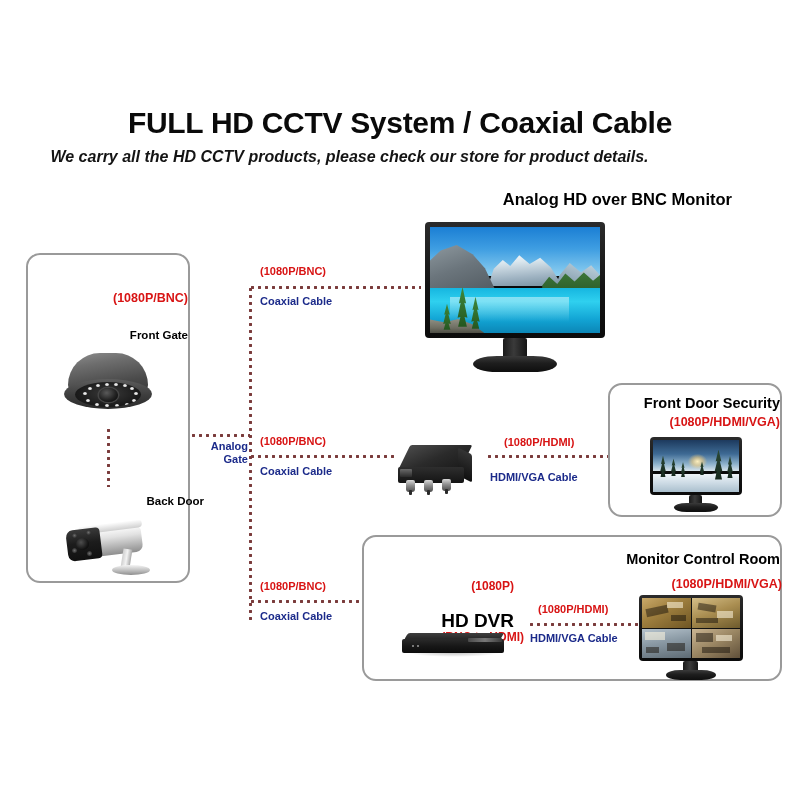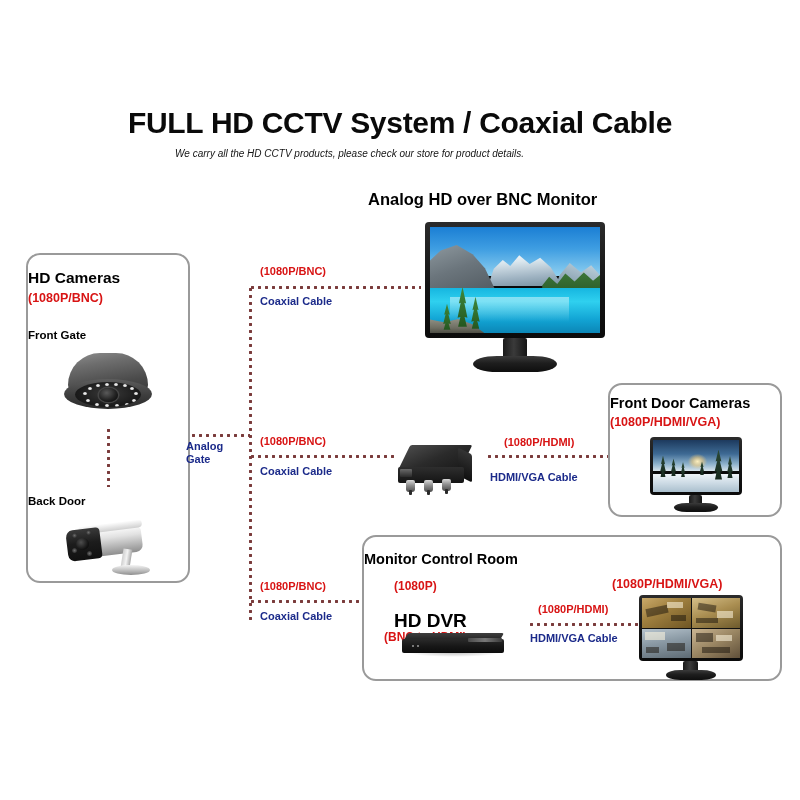--- a/index.html
+++ b/index.html
@@ -12,34 +12,34 @@
 
   .abs{position:absolute;}
 
   
   #main-title{
     left:0;top:106px;width:800px;text-align:center;
     font-size:30px;font-weight:bold;color:#0a0a0a;letter-spacing:-0.3px;
   }
   #subtitle{
     left:0;top:148px;width:699px;text-align:center;
-    font-size:10px;font-style:italic;font-weight:normal;color:#141414;
+    font-size:16px;font-style:italic;font-weight:bold;color:#141414;
   }
 
   
   .panel{
     border:2px solid #9a9a9a;border-radius:14px;background:#fff;
     box-sizing:border-box;
   }
 
   
   .red{color:#d81414;}
   .blue{color:#1b2a8a;}
   .blk{color:#000;}
-  .ctr{text-align:left;}
+  .ctr{text-align:right;}
   .hdr{font-weight:bold;font-size:15.5px;}
   .sub{font-weight:bold;font-size:12.5px;}
   .lbl{font-weight:bold;font-size:11.5px;}
   .cablbl{font-weight:bold;font-size:11px;}
 
   
   .hdots{
     height:3px;
     background-image:radial-gradient(circle, #7a3b3b 0 1.4px, transparent 1.6px);
     background-size:7px 3px;background-repeat:repeat-x;background-position:0 50%;
@@ -209,21 +209,20 @@
 </head>
 <body>
 
 <div id="stage">
 
   <div class="abs" id="main-title">FULL HD CCTV System / Coaxial Cable</div>
   <div class="abs" id="subtitle">We carry all the HD CCTV products, please check our store for product details.</div>
 
   <div class="abs panel" style="left:26px;top:253px;width:164px;height:330px;">
 
-    <div class="abs ctr hdr blk" style="left:0;top:14px;width:160px;">HD Cameras</div>
     <div class="abs ctr sub red" style="left:0;top:36px;width:160px;">(1080P/BNC)</div>
 
     <div class="abs ctr lbl blk" style="left:0;top:74px;width:160px;">Front Gate</div>
 
     <div class="abs dome-wrap" style="left:34px;top:98px;">
       <div class="dome-body"></div>
       <div class="dome-rim"></div>
       <div class="dome-face">
         <span class="ir" style="left:8px;top:10px;"></span>
         <span class="ir" style="left:13px;top:5px;"></span>
@@ -312,21 +311,21 @@
     <div class="bnc" style="left:44px;top:36px;"></div>
     <div class="bnc-pin" style="left:47px;top:46px;"></div>
     <div class="abs" style="left:2px;top:26px;width:12px;height:8px;background:linear-gradient(180deg,#6a6a6a,#2a2a2a);border-radius:1px;"></div>
   </div>
 
   <div class="abs hdots" style="left:486px;top:455px;width:122px;"></div>
   <div class="abs cablbl red" style="left:504px;top:436px;">(1080P/HDMI)</div>
   <div class="abs cablbl blue" style="left:490px;top:471px;">HDMI/VGA Cable</div>
 
   <div class="abs panel" style="left:608px;top:383px;width:174px;height:134px;">
-    <div class="abs ctr hdr blk" style="left:0;top:10px;width:170px;font-size:14.5px;">Front Door Cameras</div>
+    <div class="abs ctr hdr blk" style="left:0;top:10px;width:170px;font-size:14.5px;">Front Door Security</div>
     <div class="abs ctr sub red" style="left:0;top:30px;width:170px;font-size:12.5px;">(1080P/HDMI/VGA)</div>
 
     <div class="abs" style="left:40px;top:52px;width:92px;height:74px;">
       <div class="abs mon-bezel" style="left:0;top:0;width:92px;height:58px;padding:3px;">
         <div class="mon-screen" style="left:3px;top:3px;width:86px;height:52px;">
           <div class="w-sky"></div>
           <div class="w-sun"></div>
           <div class="w-snowhill"></div>
           <div class="w-snow"></div>
           <div class="w-tree" style="left:6px;bottom:28%;width:8px;height:22px;"></div>

